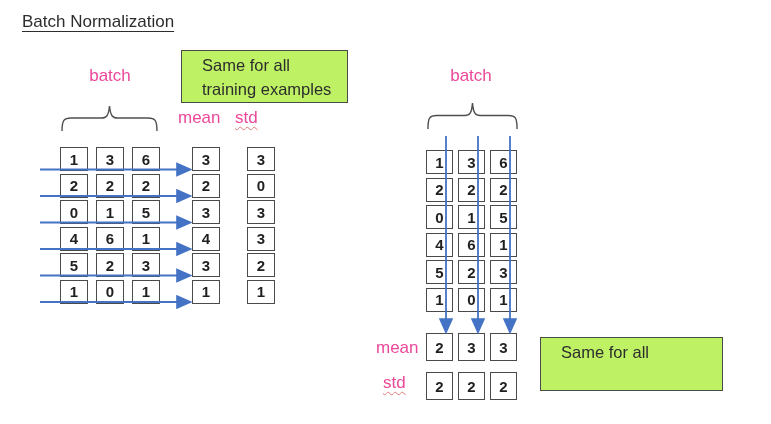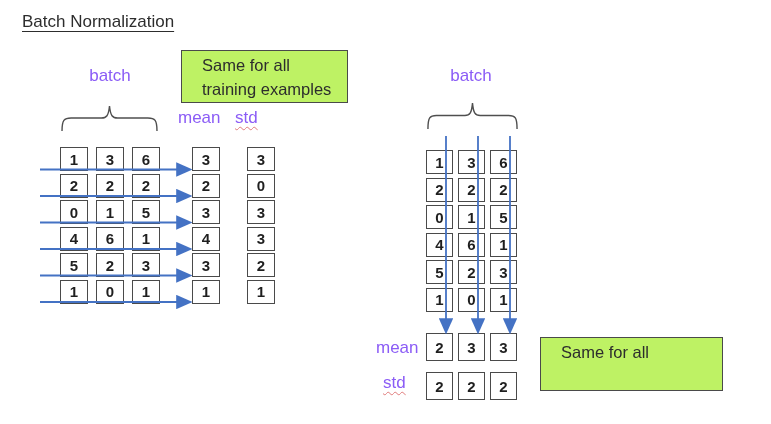--- a/index.html
+++ b/index.html
@@ -3,21 +3,21 @@
 <meta charset="utf-8">
 <style>
   html,body{margin:0;padding:0;background:#fff;}
   #stage{
     position:relative;width:771px;height:424px;background:#ffffff;overflow:hidden;
     font-family:"Liberation Sans",sans-serif;color:#2d2d2d;
     --blue:#4472C4;--border:#4a4a4a;--ink:#1f1f1f;--red:#e07b7b;
   }
   .abs{position:absolute;}
   .title{font-size:17px;color:#2d2d2d;text-decoration:underline;text-underline-offset:4px;text-decoration-thickness:1.2px;white-space:nowrap;}
-  .lbl{font-size:17px;color:#8b5cf6;white-space:nowrap;}
+  .lbl{font-size:17px;color:#ec4899;white-space:nowrap;}
   .lbl.center{text-align:center;}
   .squiggle{text-decoration:underline;text-decoration-style:wavy;text-decoration-color:var(--red);text-decoration-thickness:1px;text-underline-offset:3px;}
   .notebox{
     box-sizing:border-box;border:1.6px solid var(--border);background:#bef264;
     font-size:16.5px;line-height:24px;padding:2px 20px;white-space:nowrap;
   }
   .vgrid{display:flex;gap:8px;z-index:1;}
   .vstrip{display:flex;flex-direction:column;gap:2.5px;}
   .cell{
     box-sizing:border-box;width:28px;height:24px;border:1.5px solid var(--border);background:#fff;

